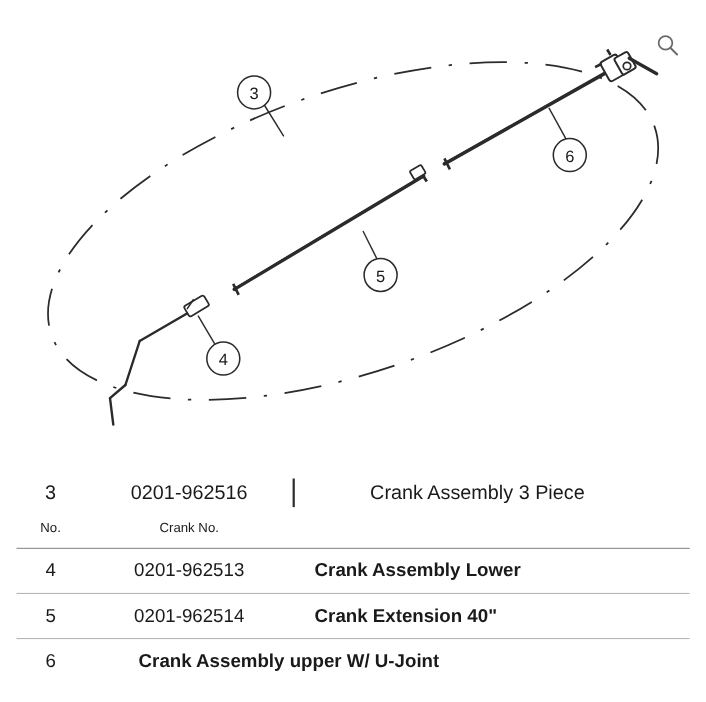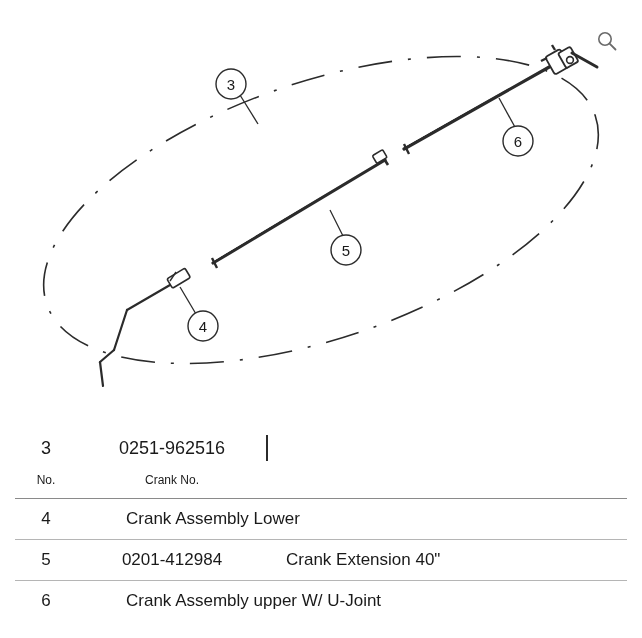--- a/index.html
+++ b/index.html
@@ -107,21 +107,21 @@
     background: #b5b5b5;
   }
   
   .detail-row .cell-no {
     text-align: center;
   }
   .detail-row .cell-part {
     text-align: center;
   }
   .detail-row .cell-desc {
-    font-weight: normal;
+    font-weight: bold;
     padding-left: 4px;
   }
   .detail-row {
     height: 40px;
   }
 </style>
 </head>
 <body>
 
 <div id="page">
@@ -203,44 +203,46 @@
         <circle cx="9" cy="9" r="6.2" fill="none" stroke="#6b6b6b" stroke-width="1.6"></circle>
         <line x1="13.6" y1="13.6" x2="19.5" y2="19.5" stroke="#6b6b6b" stroke-width="1.8" stroke-linecap="round"></line>
       </svg>
     </div>
   </div>
 
   <div id="parts-table">
 
     <div class="row" id="row-top">
       <div class="cell-no">3</div>
-      <div class="cell-part">0251-962516</div>
+      <div class="cell-part">0201-962516</div>
       <div class="cell-sep">
           <span class="vbar"></span>
         </div>
+      <div class="cell-desc">Crank Assembly 3 Piece</div>
     </div>
 
     <div class="row header-row" id="row-header">
       <div class="cell-no">No.</div>
       <div class="cell-part">Crank No.</div>
       <div class="cell-sep"></div>
     </div>
 
     <div class="hr"></div>
 
     <div class="row detail-row">
       <div class="cell-no">4</div>
+      <div class="cell-part">0201-962513</div>
       <div class="cell-sep"></div>
       <div class="cell-desc">Crank Assembly Lower</div>
     </div>
     <div class="hr thin"></div>
 
     <div class="row detail-row">
       <div class="cell-no">5</div>
-      <div class="cell-part">0201-412984</div>
+      <div class="cell-part">0201-962514</div>
       <div class="cell-sep"></div>
       <div class="cell-desc">Crank Extension 40"</div>
     </div>
     <div class="hr thin"></div>
 
     <div class="row detail-row">
       <div class="cell-no">6</div>
       <div class="cell-sep"></div>
       <div class="cell-desc">Crank Assembly upper W/ U-Joint</div>
     </div>

